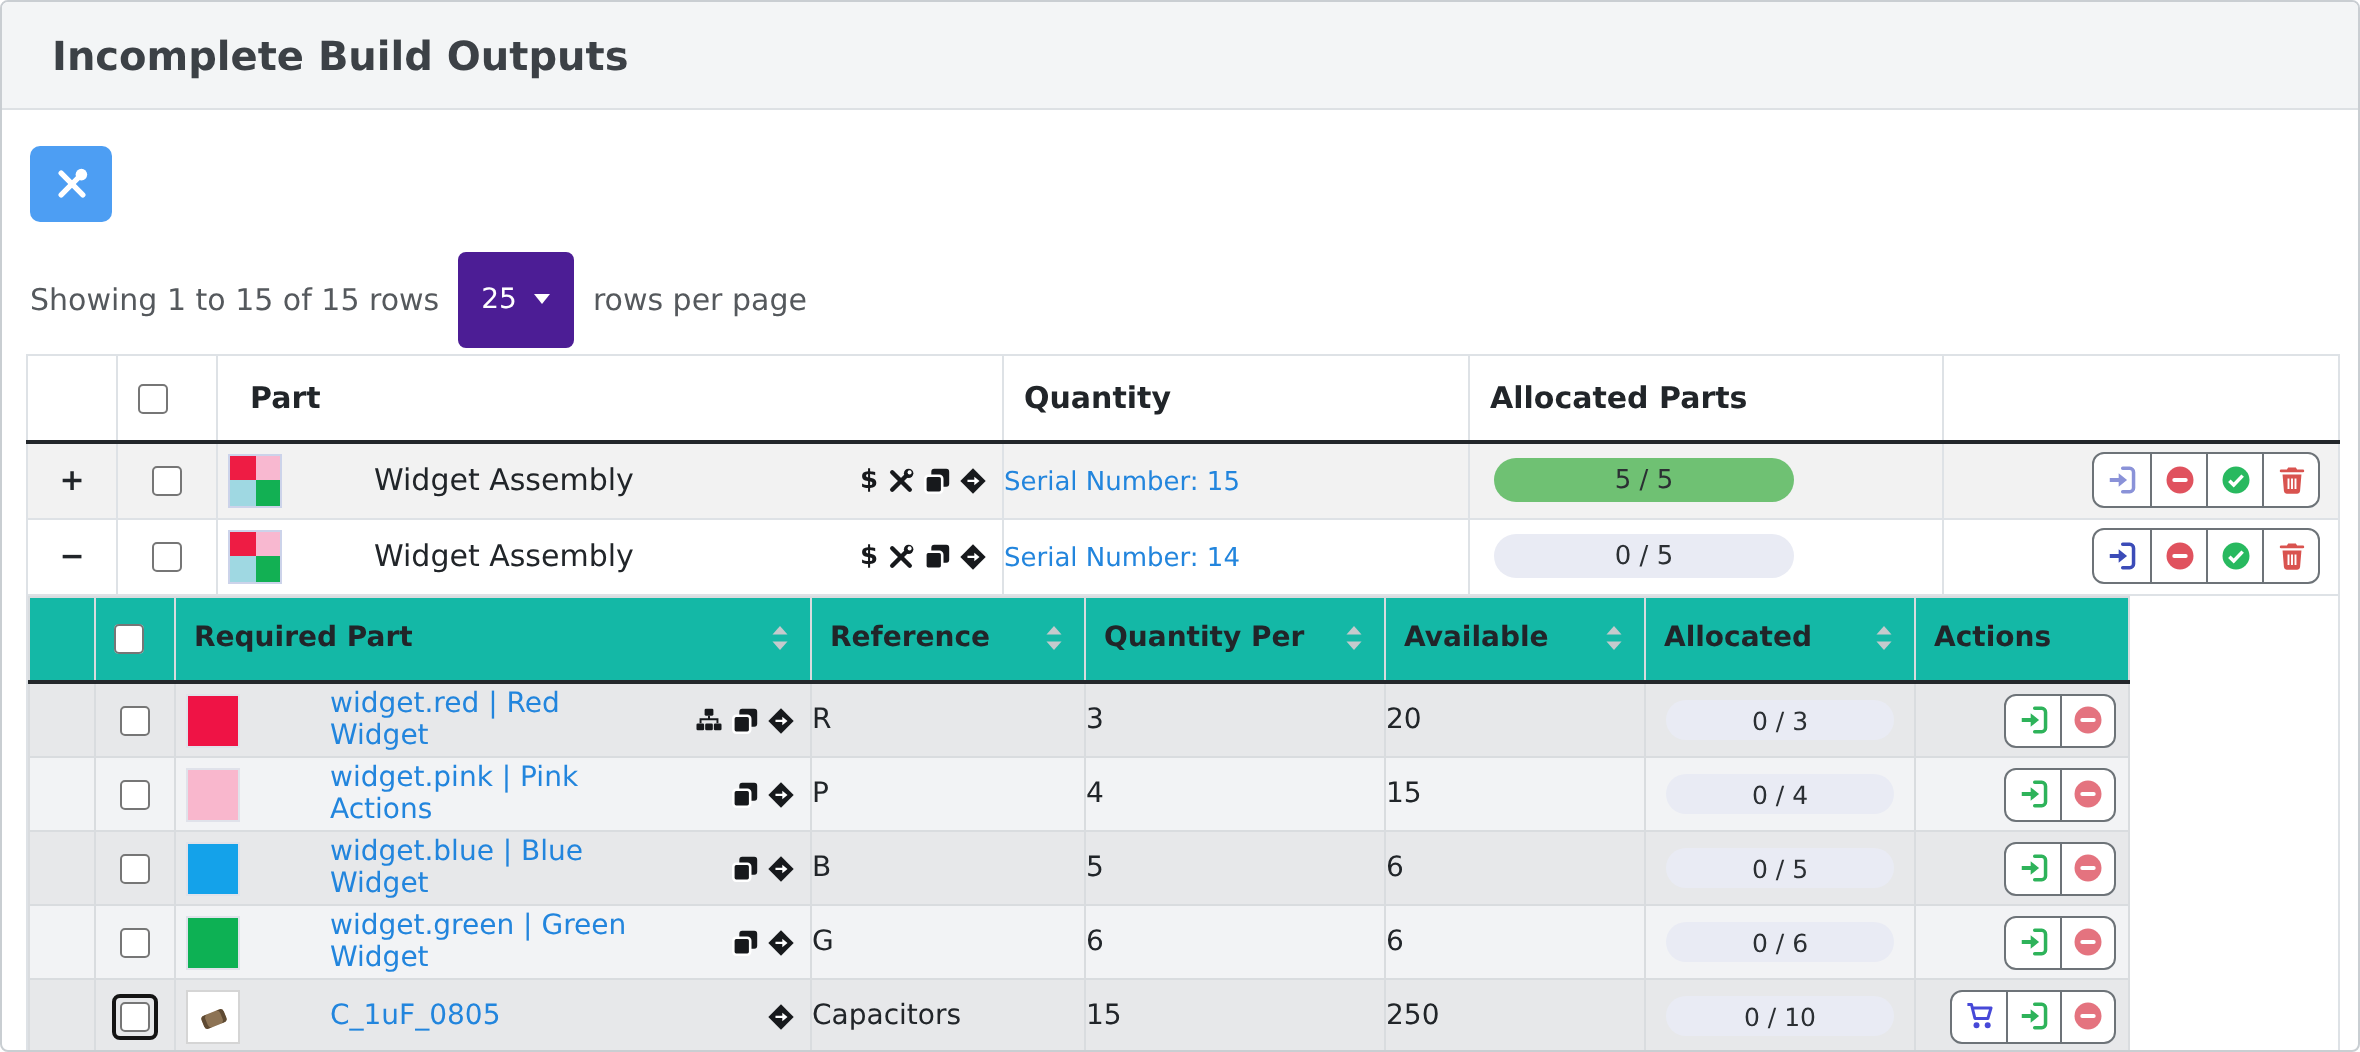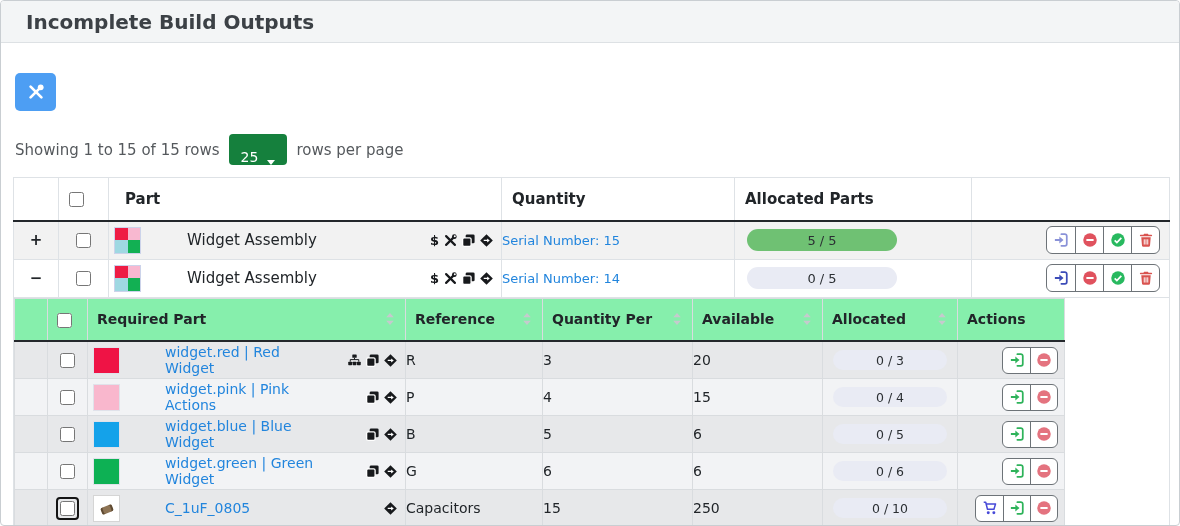--- a/index.html
+++ b/index.html
@@ -2,37 +2,37 @@
 <html><head>
 <meta charset="utf-8">
 <style>
   * { box-sizing: border-box; margin: 0; padding: 0; }
   body { font-family: "DejaVu Sans", "Liberation Sans", sans-serif; background: #fff; }
 
   .page { position: relative; width: 1180px; height: 526px; background: #fff;
           border: 1px solid #c9ced2; border-radius: 4px; overflow: hidden; }
 
   
-  .heading { height: 42px; background: #f3f5f6; border-bottom: 1px solid #dde1e4;
+  .heading { height: 54px; background: #f3f5f6; border-bottom: 1px solid #dde1e4;
              display: flex; align-items: center; padding: 0 18px 0 25px; }
   .title { font-size: 20px; font-weight: bold; color: #3c4146; }
   .btn-new { margin-left: auto; margin-right: 2px; background: #077b4e; color: #fff;
              font-size: 15px; border: none; border-radius: 4px; padding: 7px 14px;
              display: flex; align-items: center; gap: 7px; cursor: pointer;
              font-family: inherit; }
 
   
   .btn-tools { position: absolute; left: 14px; top: 72px; width: 41px; height: 38px;
                background: #4d9ef3; border: none; border-radius: 5px; color: #fff;
                display: flex; align-items: center; justify-content: center; cursor: pointer; }
   .pagination { position: absolute; left: 14px; top: 133px; height: 31px;
                 display: flex; align-items: center; gap: 9px; font-size: 15px; color: #55595d; }
-  .page-size { background: #15803d; color: #fff; border: none; border-radius: 4px;
-               padding: 0 12px; height: 31px; font-size: 14px; display: flex; gap: 9px;
-               align-items: flex-end; cursor: pointer; font-family: inherit; }
+  .page-size { background: #4c1d95; color: #fff; border: none; border-radius: 4px;
+               padding: 0 12px; height: 48px; font-size: 14px; display: flex; gap: 9px;
+               align-items: center; cursor: pointer; font-family: inherit; }
   .caret-down { width: 0; height: 0; border-left: 4px solid transparent;
                 border-right: 4px solid transparent; border-top: 5px solid #fff; }
 
   
   .tbl { position: absolute; left: 12px; top: 176px; width: 1156px;
          border-collapse: collapse; table-layout: fixed; }
   .tbl th { background: #fff; border: 1px solid #dee2e6; border-bottom: 2px solid #23272b;
             height: 43px; font-size: 15px; color: #212529; text-align: left;
             padding: 0 10px; font-weight: bold; }
   .tbl td { border: 1px solid #dee2e6; height: 37px; font-size: 15px; color: #212529; padding: 0; }
@@ -71,21 +71,21 @@
   .ic13 { width: 13px; height: 13px; }
   .ic12 { width: 12px; height: 12px; }
   .col-signin-dim { color: #8a92d8; } .col-signin { color: #3c4cb8; }
   .col-signin-green { color: #2eb35a; } .col-minus { color: #e0525e; }
   .col-minus-soft { color: #e4737f; } .col-check { color: #28b95f; }
   .col-trash { color: #d9534f; } .col-cart { color: #4749d8; }
 
   
   .sub-wrap { padding: 4px 0 0 53px; background: #fff; height: auto !important; }
   .sub { width: 1050px; border-collapse: collapse; table-layout: fixed; }
-  .sub th { background: #86efac; border: 1px solid #d9dcdf; border-bottom: 2px solid #24282c;
+  .sub th { background: #14b8a6; border: 1px solid #d9dcdf; border-bottom: 2px solid #24282c;
             height: 43px; font-size: 14px; font-weight: bold; color: #212529;
             text-align: left; padding: 0 9px; }
   .sub td { border: 1px solid #d9dcdf; height: 36px; font-size: 14px; color: #212529; padding: 0; }
   .sub tr.odd td { background: #e7e8ea; }
   .sub tr.even td { background: #f2f3f5; }
   .th-flex { display: flex; align-items: center; justify-content: space-between; }
   .sort-ic { color: #c5cacd; flex: none; }
   .sub .cell-part { height: 36px; }
   .sub .link { font-size: 14px; }
   .sub .part-name-gap { margin-left: 13px; }

